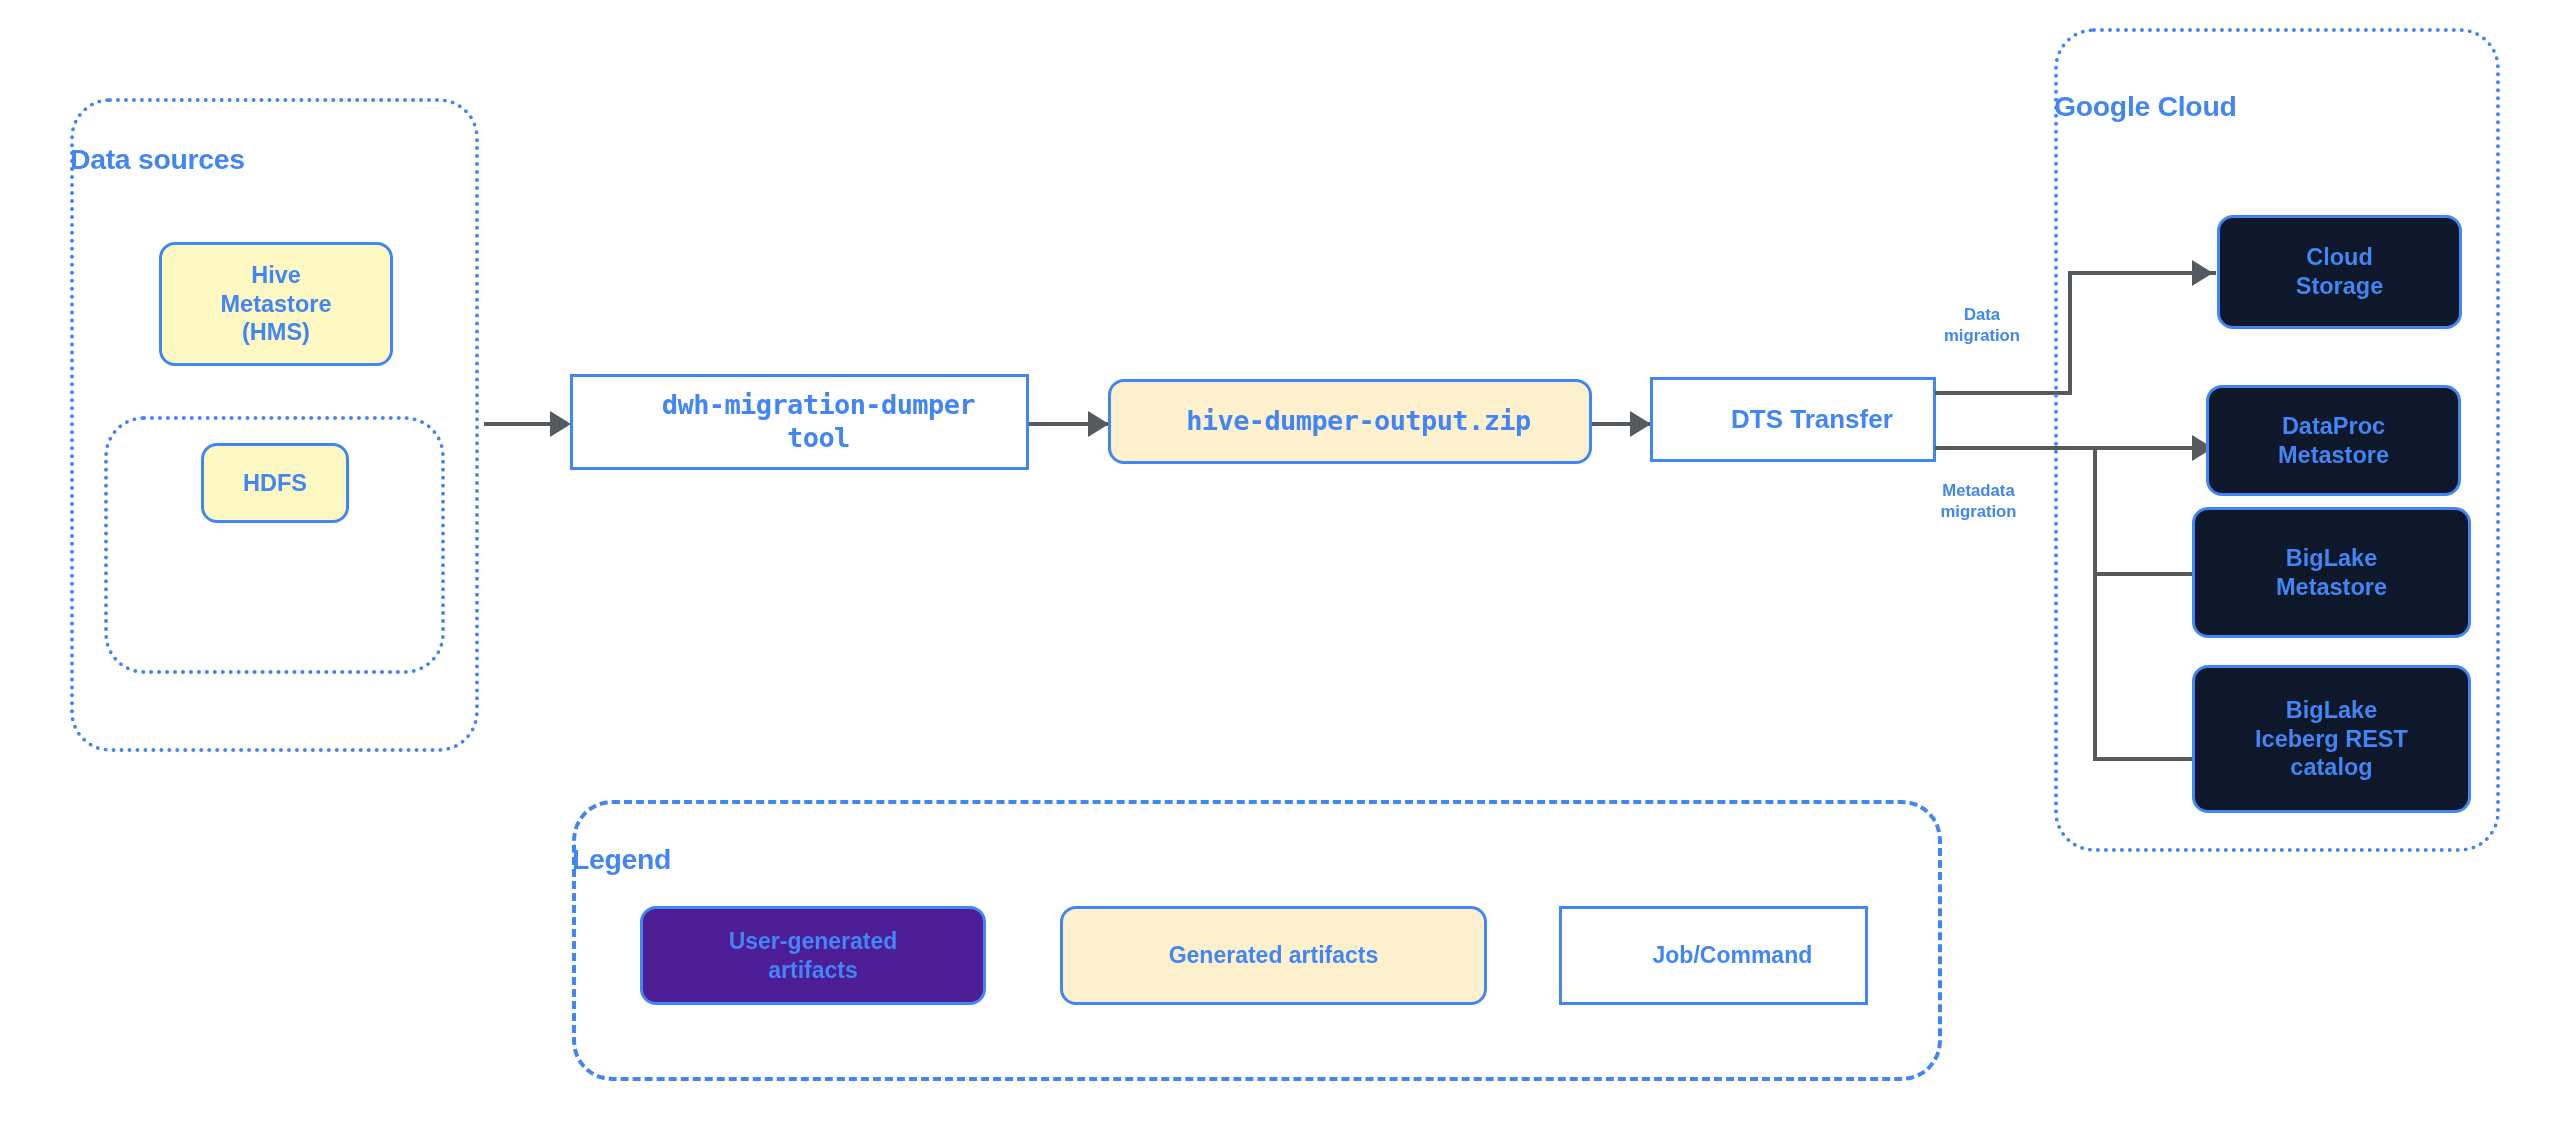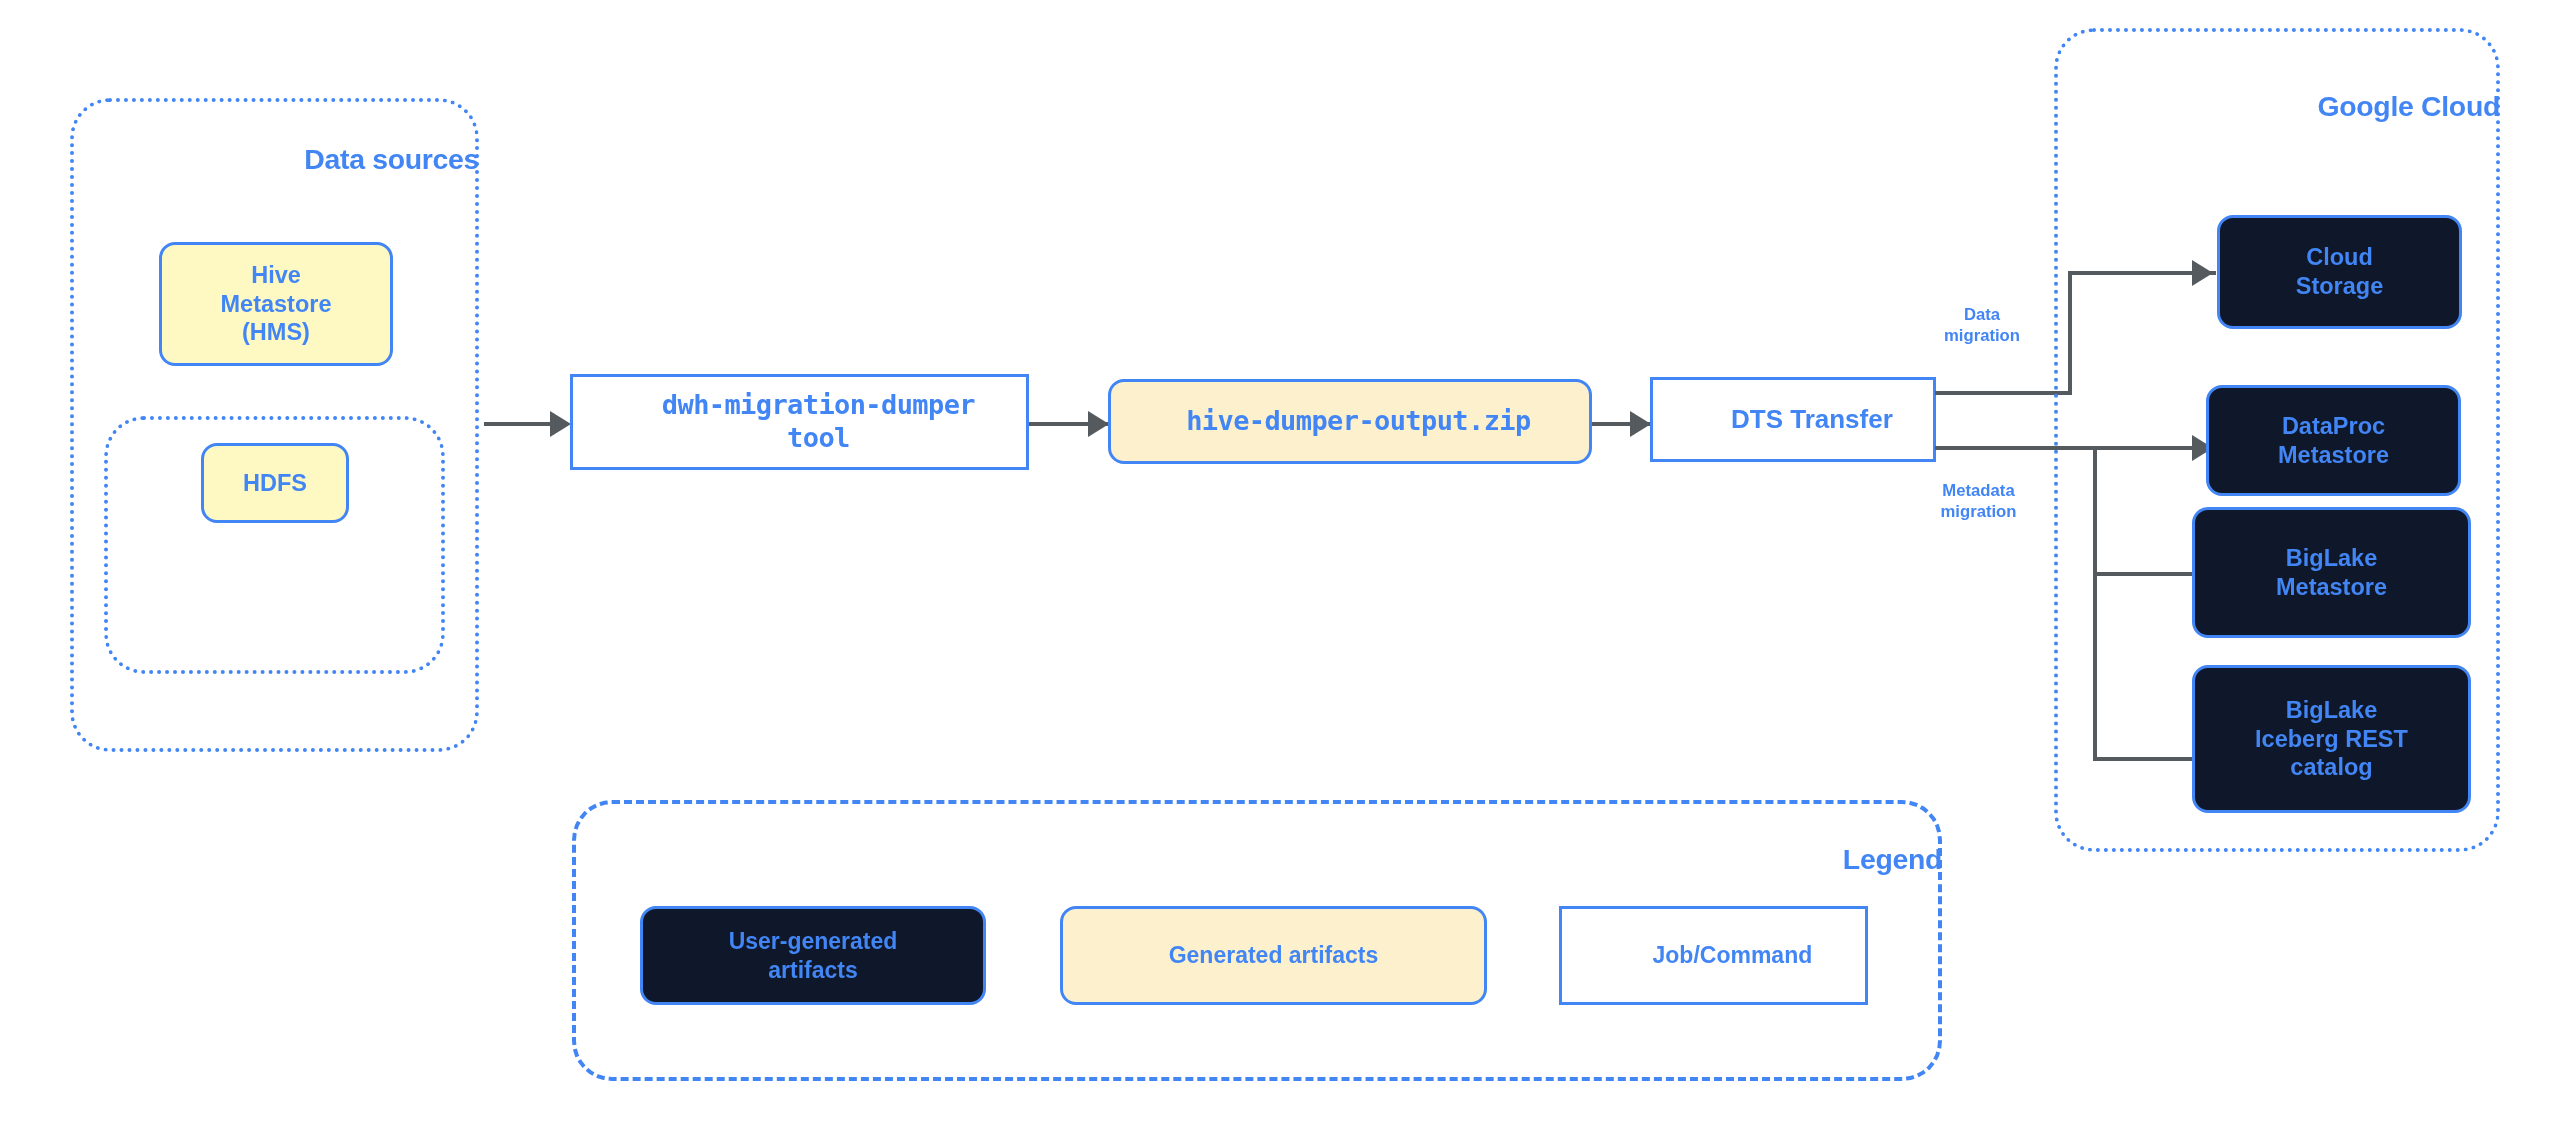--- a/index.html
+++ b/index.html
@@ -23,21 +23,21 @@
     box-sizing: border-box;
   }
   .group-dashed {
     position: absolute;
     border: 4.3px dashed #4285f4;
     border-radius: 40px;
     box-sizing: border-box;
   }
   .group-title {
     position: absolute;
-    text-align: right;
+    text-align: left;
     color: #4285f4;
     font-weight: bold;
     font-size: 28.4px;
     letter-spacing: -0.3px;
     white-space: nowrap;
   }
   
   .node {
     position: absolute;
     box-sizing: border-box;
@@ -49,21 +49,21 @@
     color: #4285f4;
     font-weight: bold;
     line-height: 1.22;
     padding: 2.5px 6.2px;
   }
   .rounded { border-radius: 16px; }
   .sharp   { border-radius: 0; padding-left: 44px; }
   .fill-pink   { background: #fef9c3; }
   .fill-blue   { background: #0f172a; }
   .fill-yellow { background: #fdf1cd; }
-  .fill-green  { background: #0f172a; }
+  .fill-green  { background: #4c1d95; }
   .fill-white  { background: #ffffff; }
   .mono {
     font-family: "DejaVu Sans Mono", "Liberation Mono", monospace;
     font-weight: bold;
     letter-spacing: -0.6px;
   }
   
   .conn {
     position: absolute;
     background: #555a5e;

